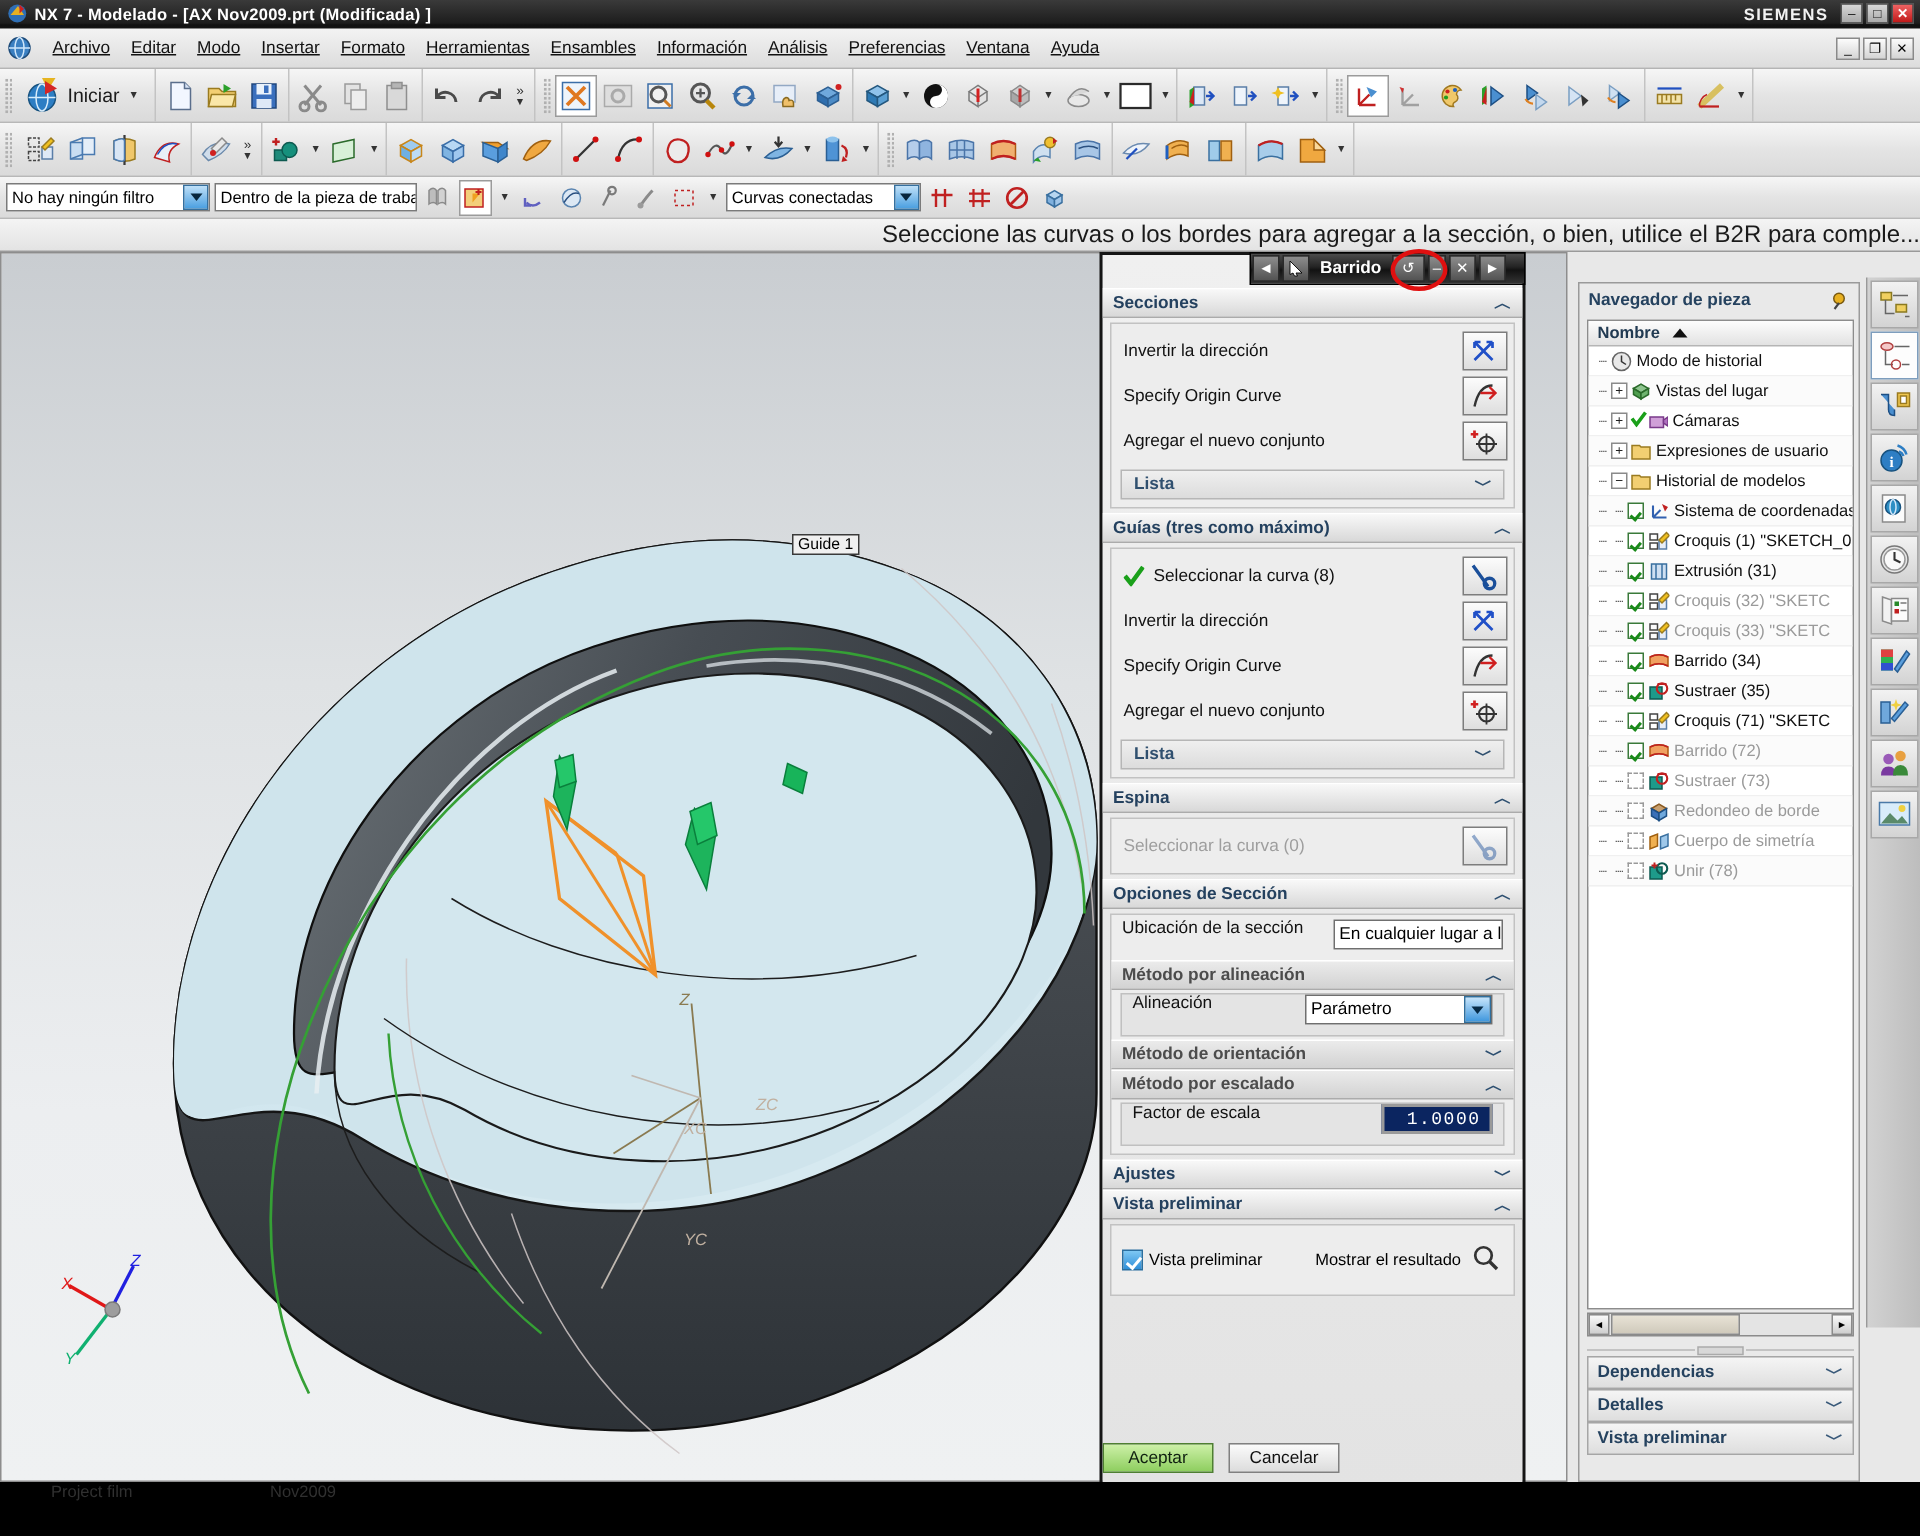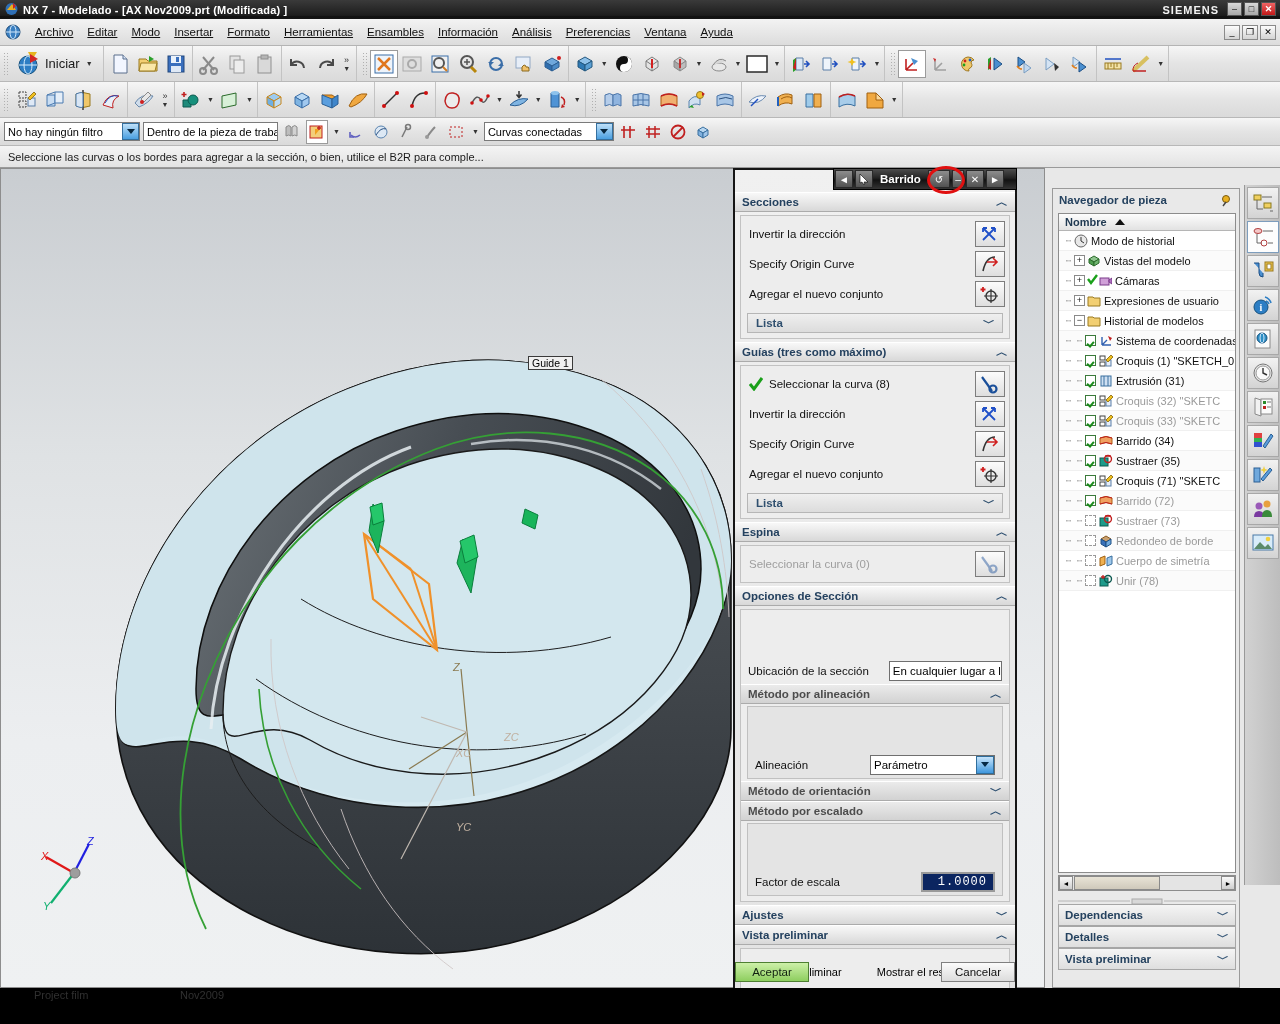--- a/index.html
+++ b/index.html
@@ -78,21 +78,21 @@
     border:1px solid #35709f; display:flex;align-items:center;justify-content:center; flex:0 0 17px;
   }
   .combo .arrow::after { content:""; border-left:4px solid transparent; border-right:4px solid transparent;
     border-top:5px solid #08263d;}
 
   
   .cueline {
     position:absolute; left:0; top:146px; width:1280px; height:22px;
     background: linear-gradient(to bottom,#f4f4f4,#e3e3e3);
     border-bottom:1px solid #9a9a9a; display:flex; align-items:center; padding-left:8px;
-    font-size:11px; color:#1a1a1a;
+    font-size:16px; color:#1a1a1a;justify-content:flex-end;
   }
 
   
   .graphics {
     position:absolute; left:0; top:168px; width:1045px; height:820px;
     background: linear-gradient(to bottom, #c9cdd1 0%, #dfe2e4 35%, #eceef0 70%, #eff1f2 100%);
     border:1px solid #8d8d8d; overflow:hidden;
   }
   .triad { position:absolute; left:30px; bottom:62px; width:90px; height:90px; }
   .guidelabel {
@@ -178,39 +178,39 @@
   .row .lbl{font-size:11.5px;color:#111;}
   .row .lbl.dim{color:#9e9e9e;}
   .row .ibtn{margin-left:auto;width:30px;height:26px;background:linear-gradient(to bottom,#fcfcfc,#dedede);
     border:1px solid #7d7d7d;display:flex;align-items:center;justify-content:center;}
   .row .ibtn.hot{background:linear-gradient(to bottom,#fbd7a6,#f0a84e);border:1px solid #b8701a;}
   .chkgreen{width:14px;height:14px;margin-right:6px;flex:0 0 14px;}
   .listbar{height:20px;margin:4px 6px 2px;border:1px solid #b6b6b6;
     background:linear-gradient(to bottom,#efefef,#dcdcdc);display:flex;align-items:center;
     padding-left:8px;font-size:11.5px;font-weight:bold;color:#30506f;}
   .listbar .chev{margin-left:auto;margin-right:7px;color:#30506f;font-size:12px;}
-  .frow{height:27px;display:flex;align-items:center;padding:0 7px;gap:20px;margin-top:44px;}
+  .frow{height:27px;display:flex;align-items:flex-start;padding:0 7px;gap:20px;}
   .frow .flbl{font-size:11.5px;color:#111;white-space:nowrap;}
   .dcombo{height:20px;border:1px solid #6f6f6f;background:#fff;display:flex;align-items:center;
     font-size:11.5px;color:#000;padding-left:3px;overflow:hidden;white-space:nowrap;}
   .dcombo .arw{margin-left:auto;width:18px;height:18px;flex:0 0 18px;
     background:linear-gradient(to bottom,#c6e4fb,#3f97dd);border:1px solid #2f6e9c;
     display:flex;align-items:center;justify-content:center;}
   .dcombo .arw::after{content:"";border-left:4px solid transparent;border-right:4px solid transparent;
     border-top:5px solid #062a46;}
   .valbox{height:20px;border:2px solid #9a9a9a;background:#0b2560;color:#fff;
     display:flex;align-items:center;justify-content:flex-end;padding-right:6px;
     font-family:"Liberation Mono",monospace;font-size:12px;letter-spacing:1px;}
   .subgroup{margin:2px 6px;border:1px solid #c0c0c0;background:#e4e4e4;}
   .prevrow{height:40px;display:flex;align-items:center;padding:0 7px;}
   .cbx{width:14px;height:14px;background:linear-gradient(to bottom,#7ec8f4,#2f8fd8);
     border:1px solid #2b6f9f;margin-right:4px;position:relative;flex:0 0 14px;}
   .cbx::after{content:"";position:absolute;left:4px;top:2px;width:4px;height:8px;
     border:solid #fff;border-width:0 2px 2px 0;transform:rotate(40deg);}
-  .btnrow{position:absolute;left:0;bottom:8px;width:280px;display:flex;justify-content:space-between;gap:10px;}
+  .btnrow{position:absolute;left:0;bottom:8px;width:280px;display:flex;justify-content:flex-start;gap:10px;}
   .okbtn{width:74px;height:20px;background:linear-gradient(to bottom,#cdf0a8,#8ece5f);
     border:1px solid #4e7f32;display:flex;align-items:center;justify-content:center;
     font-size:11.5px;color:#102010;}
   .cbtn{width:74px;height:20px;background:linear-gradient(to bottom,#fbfbfb,#dcdcdc);
     border:1px solid #808080;display:flex;align-items:center;justify-content:center;
     font-size:11.5px;color:#101010;}
 
   
   .bottomstrip{position:absolute;left:0;top:988px;width:1280px;height:36px;background:#000;}
   .bottomtext{position:absolute;top:989px;left:34px;font-size:11px;color:#303030;}
@@ -962,21 +962,21 @@
             <span>Modo de historial</span>
           </div>
           <div class="trow alt">
             <span class="tw">┈</span>
             <span class="expander">+</span>
             <span class="nicon"><svg width="14" height="14" viewBox="0 0 14 14">
                 <path d="M2 5 l5 -3 l5 3 l-5 3 z" fill="#8ec48e" stroke="#2a6a2a"></path>
                 <path d="M2 5 v4 l5 3 v-4 z" fill="#4f9f4f" stroke="#2a6a2a"></path>
                 <path d="M12 5 v4 l-5 3 v-4 z" fill="#6fb46f" stroke="#2a6a2a"></path>
               </svg></span>
-            <span>Vistas del modelo</span>
+            <span>Vistas del lugar</span>
           </div>
           <div class="trow">
             <span class="tw">┈</span>
             <span class="expander">+</span>
             <span class="tw"><svg width="11" height="11" viewBox="0 0 11 11">
                 <path d="M1 5 L4 9 L10 1" stroke="#1aa01a" stroke-width="2.4" fill="none"></path>
               </svg></span>
             <span class="nicon"><svg width="14" height="14" viewBox="0 0 14 14">
                 <rect x="2" y="4" width="9" height="7" fill="#d0a0d8" stroke="#7a3a8a"></rect>
                 <path d="M11 6 l3 -2 v6 l-3 -2 z" fill="#b070c0" stroke="#7a3a8a"></path>

